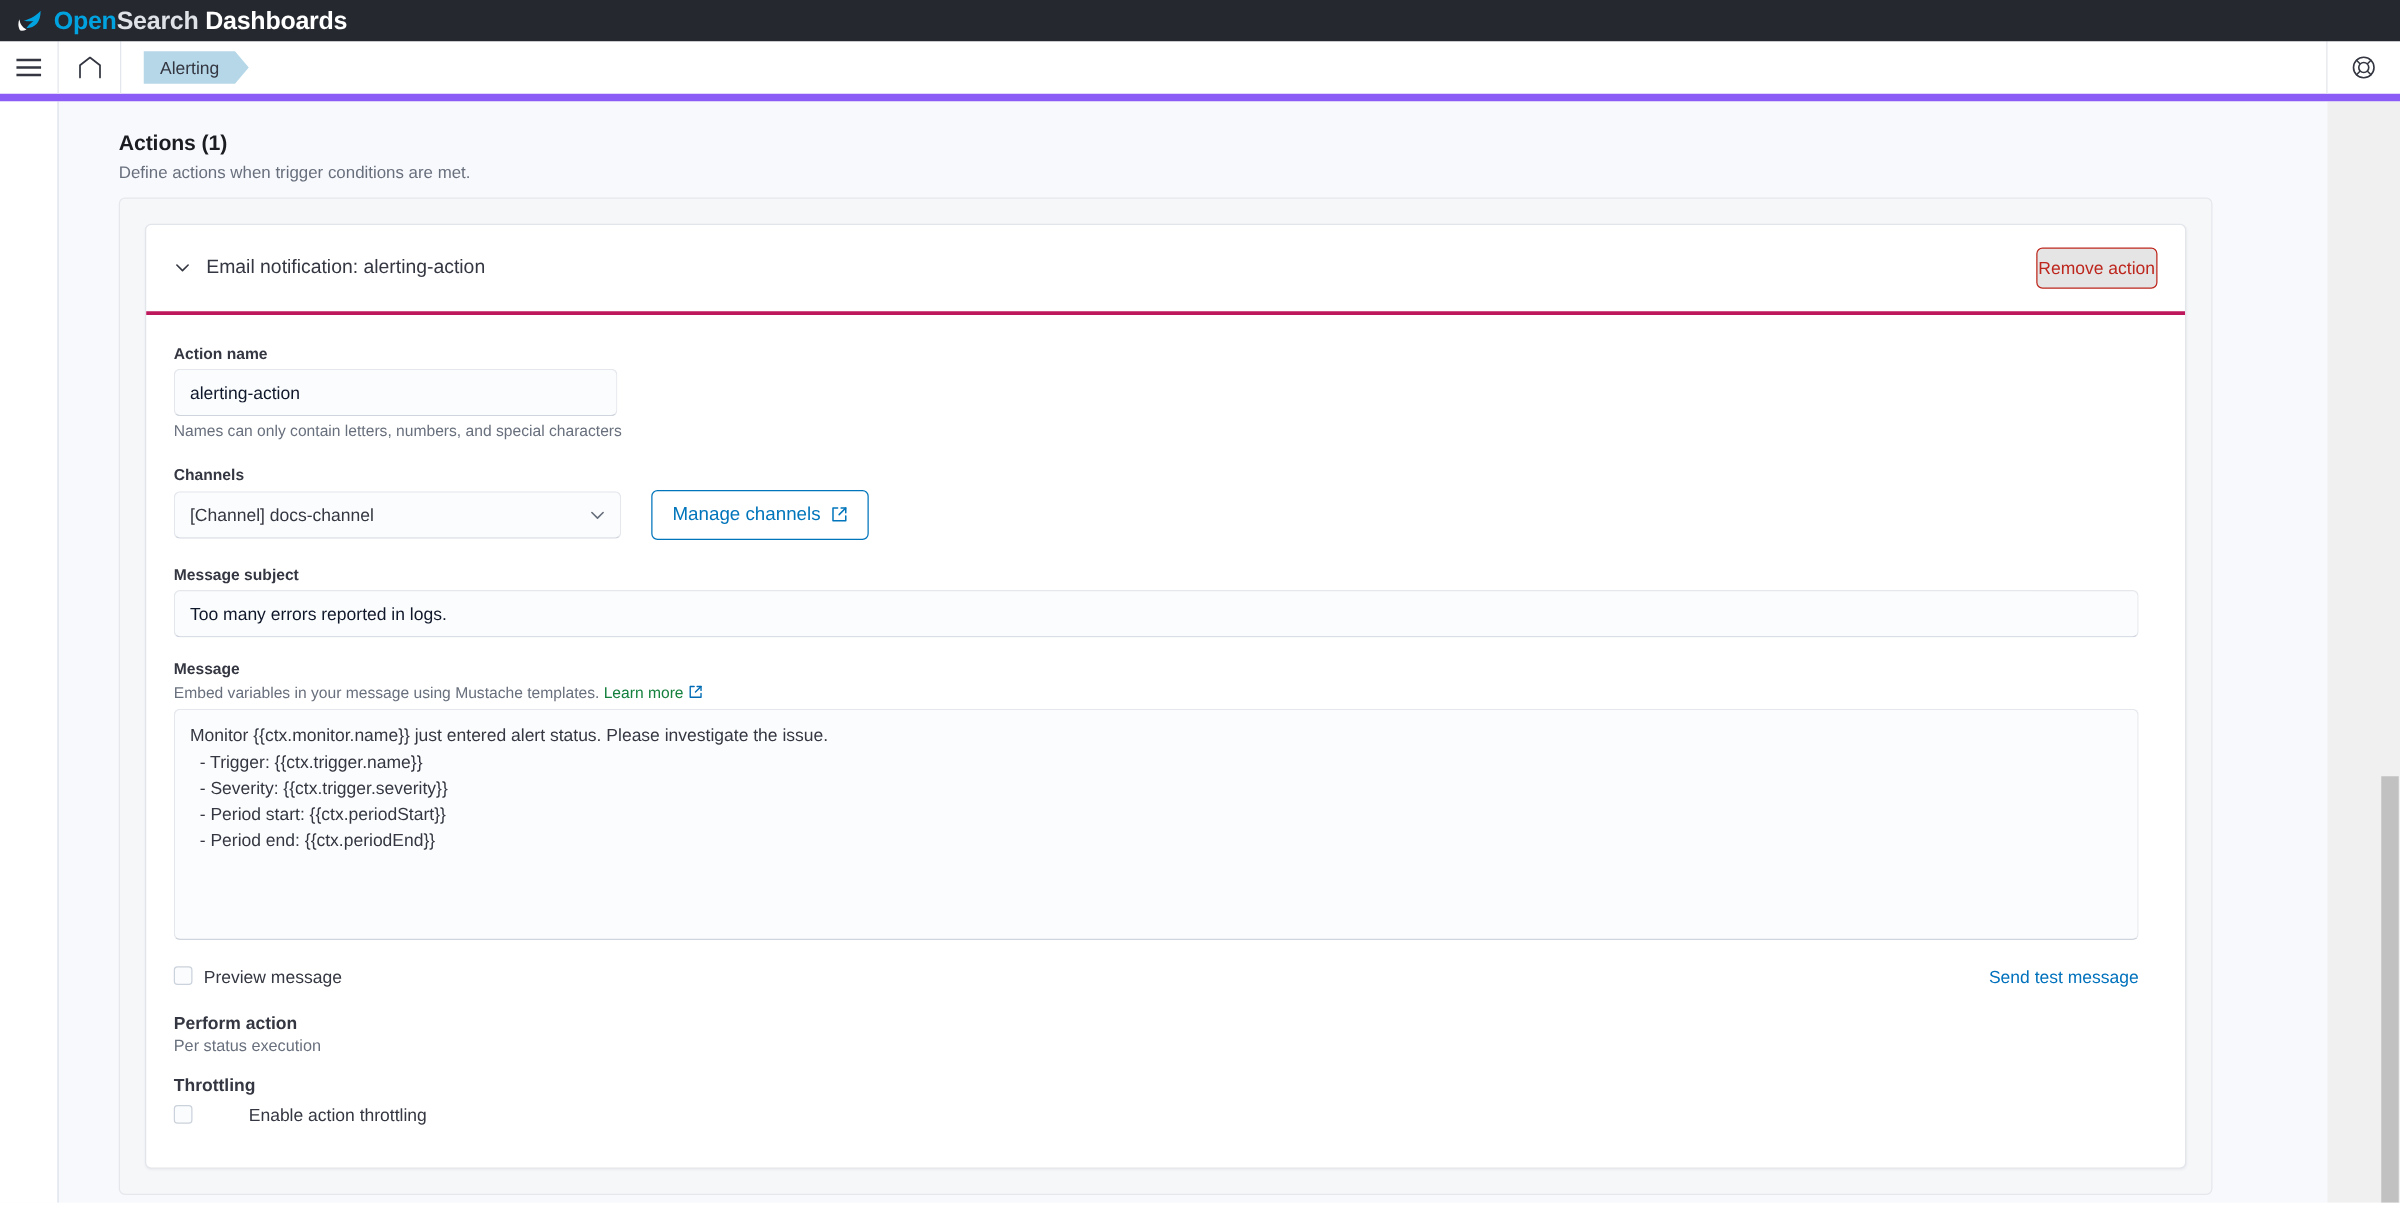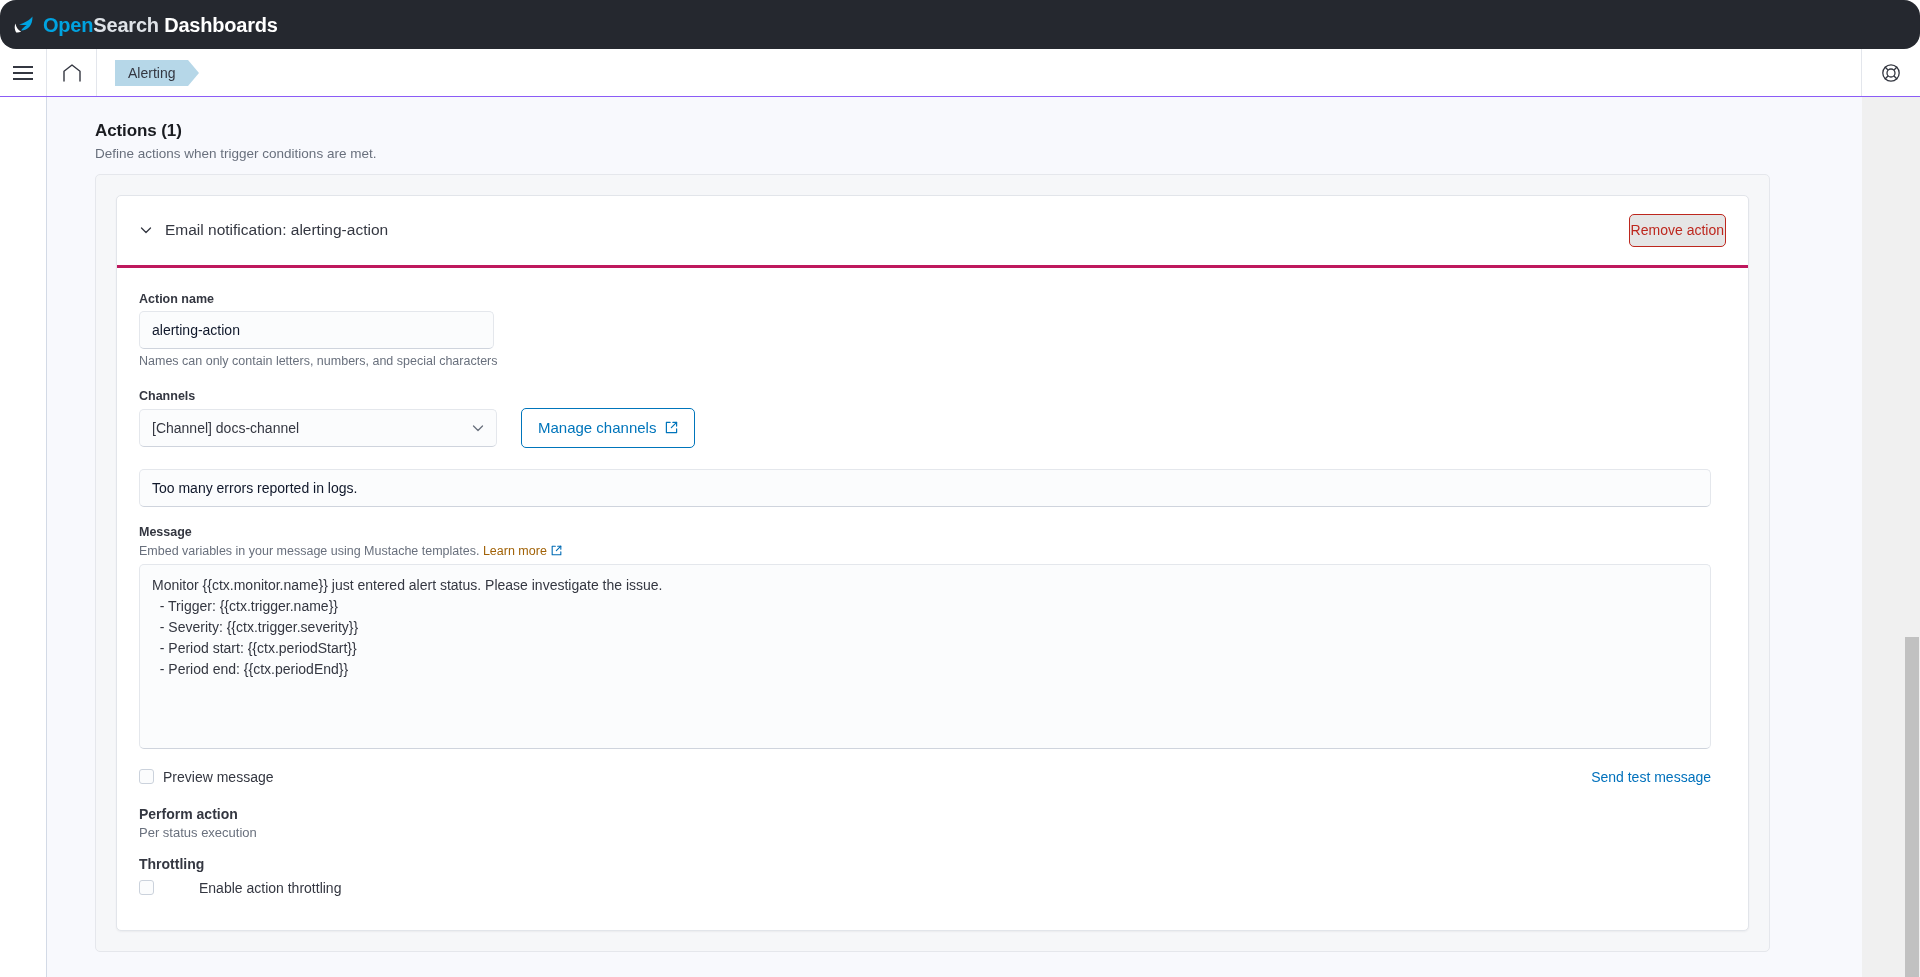--- a/index.html
+++ b/index.html
@@ -8,28 +8,27 @@
     width: 1920px;
     height: 977px;
     overflow: hidden;
     background: #ffffff;
     font-family: "Liberation Sans", sans-serif;
     -webkit-font-smoothing: antialiased;
   }
 
   
   .top-bar {
-    height: 49px;
+    height: 33px;
     background: #25282f;
     display: flex;
     align-items: center;
     padding-left: 12px;
     position: relative;
     z-index: 10;
-    border-radius: 16px;
   }
   .brand {
     display: flex;
     align-items: center;
     gap: 7px;
   }
   .brand-mark { display: block; }
   .brand-text {
     font-size: 20px;
     font-weight: 700;
@@ -38,21 +37,21 @@
     white-space: nowrap;
   }
   .brand-open { color: #00a3e0; }
   .brand-search { color: #dfe3e8; }
   .brand-dash { color: #ffffff; font-weight: 700; }
 
   
   .nav-bar {
     height: 48px;
     background: #ffffff;
-    border-bottom: 1px solid #8b5cf6;
+    border-bottom: 6px solid #8b5cf6;
     display: flex;
     align-items: center;
     position: relative;
     z-index: 9;
   }
   .nav-left {
     display: flex;
     align-items: center;
     height: 100%;
   }
@@ -233,21 +232,21 @@
     color: #343741;
     display: block;
     margin-bottom: 5px;
   }
   .field-help {
     font-size: 12.5px;
     color: #69707d;
     margin-top: 5px;
   }
   .field-help a {
-    color: #a16207;
+    color: #15803d;
     text-decoration: none;
   }
 
   .text-input {
     width: 355px;
     height: 38px;
     background: #fbfcfd;
     border: 1px solid #e4e7ec;
     border-bottom-color: #cfd4dd;
     border-radius: 5px;
@@ -479,20 +478,21 @@
                     <path d="M8.5 1.5h4v4" fill="none" stroke="#0075bb" stroke-width="1.3" stroke-linecap="round" stroke-linejoin="round"></path>
                     <path d="M12.5 1.5L6.8 7.2" fill="none" stroke="#0075bb" stroke-width="1.3" stroke-linecap="round"></path>
                   </svg>
                 </button>
               </div>
             </div>
 
             <div class="spacer-20"></div>
 
             <div class="field">
+              <label class="field-label">Message subject</label>
               <input class="text-input wide" type="text" value="Too many errors reported in logs." style="">
             </div>
 
             <div class="spacer-18"></div>
 
             <div class="field">
               <label class="field-label">Message</label>
               <div class="field-help" style="margin-top:0;margin-bottom:6px;">
                 <span>Embed variables in your message using Mustache templates. </span><a href="#">Learn more</a><svg width="11" height="11" viewBox="0 0 14 14" style="vertical-align:-1px;margin-left:4px;">
                   <path d="M5.5 1.5H1.5v11h11V8.5" fill="none" stroke="#006bb4" stroke-width="1.4" stroke-linecap="round" stroke-linejoin="round"></path>

